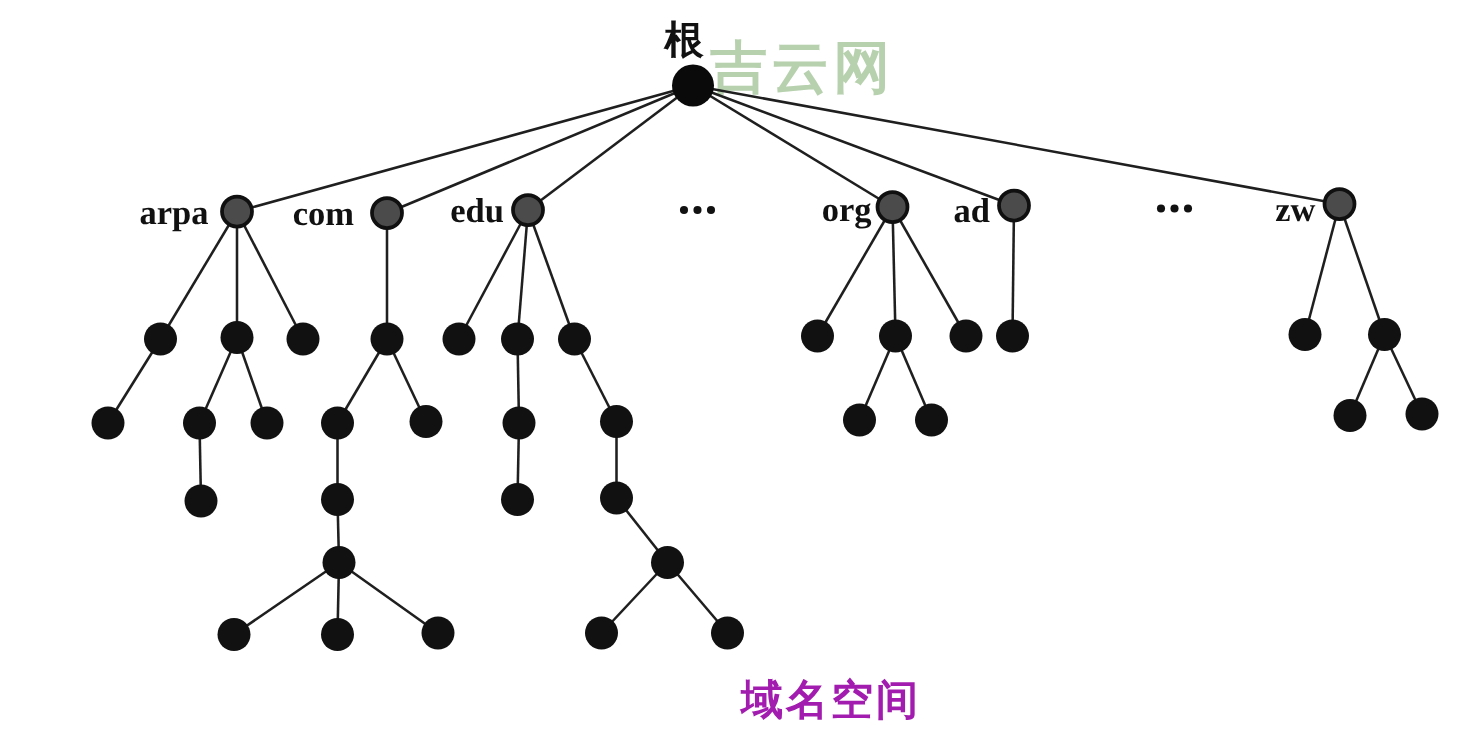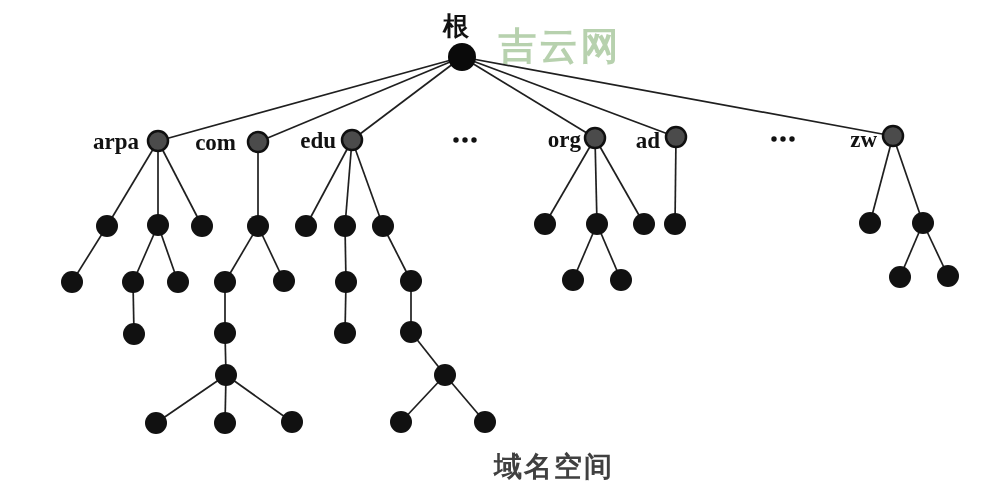--- a/index.html
+++ b/index.html
@@ -1,29 +1,29 @@
 <!DOCTYPE html>
 <html><head>
 <meta charset="utf-8">
 <style>
   html,body{margin:0;padding:0;background:#fff;}
   .stage{
     position:relative;width:985px;height:500px;background:#ffffff;overflow:hidden;
     font-family:"Liberation Serif", serif;
   }
   .watermark{
-    position:absolute;left:419px;top:27px;width:282px;text-align:center;
+    position:absolute;left:394px;top:27px;width:282px;text-align:center;
     font-family:"Liberation Sans", sans-serif;
     font-size:38px;font-weight:bold;letter-spacing:3px;line-height:1;
     user-select:none;pointer-events:none;z-index:0;
   }
   .tree-svg{position:absolute;left:0;top:0;z-index:1;}
   .caption{
     position:absolute;left:414px;top:448px;width:280px;text-align:center;
-    font-size:28px;font-weight:600;color:#404040;letter-spacing:2px;z-index:2;
+    font-size:28px;font-weight:600;color:#a21caf;letter-spacing:2px;z-index:2;
   }
 </style>
 </head>
 <body>
 
 <div class="stage">
   <div class="watermark" style="color: rgb(183, 209, 174);">吉云网</div>
   <svg class="tree-svg" width="985" height="500" viewBox="0 0 985 500">
       <line x1="462" y1="57" x2="158" y2="141" stroke="#1f1f1f" stroke-width="1.7"></line>
       <line x1="462" y1="57" x2="258" y2="142" stroke="#1f1f1f" stroke-width="1.7"></line>

